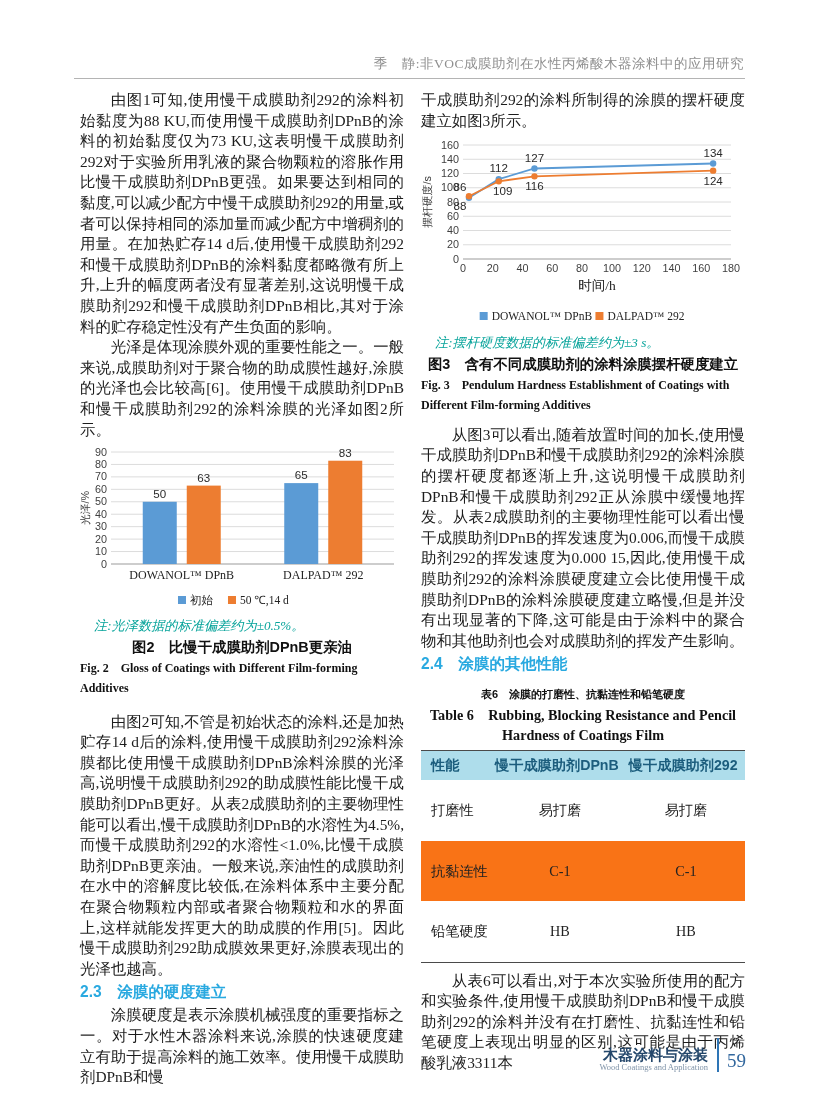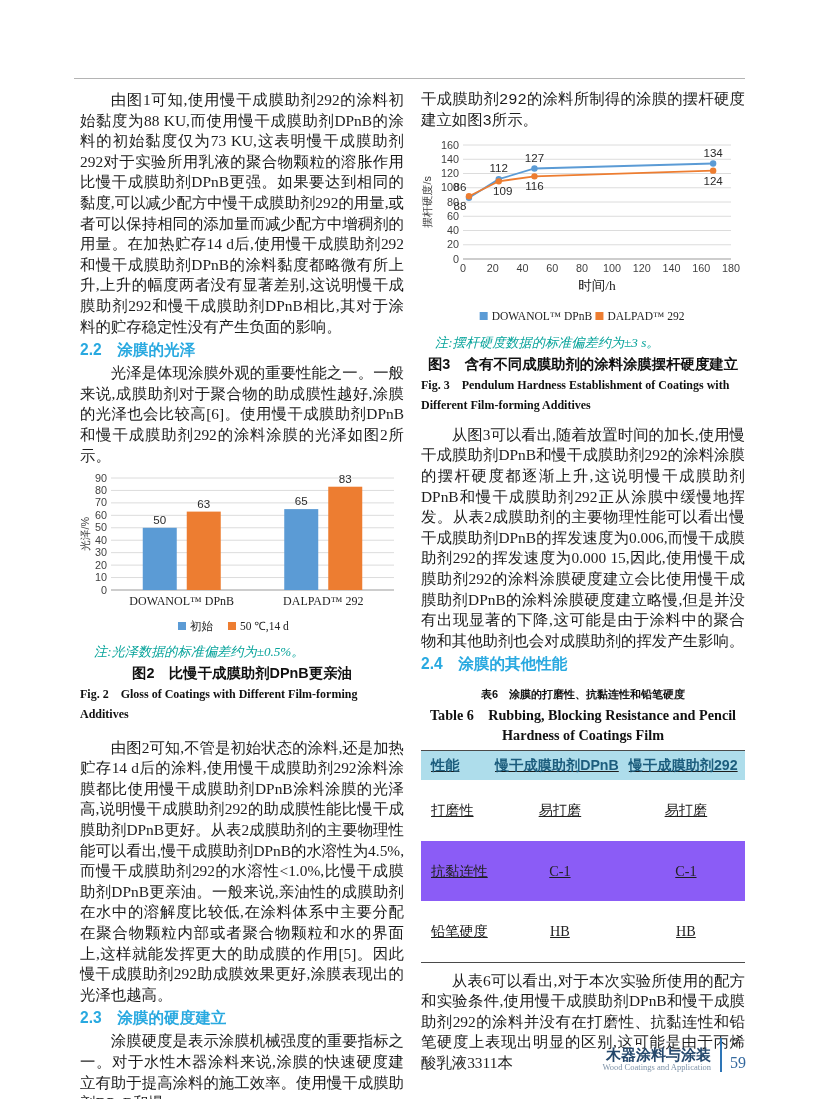--- a/index.html
+++ b/index.html
@@ -4,59 +4,59 @@
 <style>
   html,body{margin:0;padding:0;background:#e8e8e8;}
   .page{position:relative;width:816px;height:1099px;background:#ffffff;margin:0 auto;
         font-family:"Liberation Serif",serif;color:#1c1c1c;overflow:hidden;}
   .runhead{position:absolute;top:55px;right:72px;font-size:13.5px;color:#8f8f8f;letter-spacing:.5px;}
   .headrule{position:absolute;top:78px;left:74px;width:671px;height:1px;background:#b4b4b4;}
   .col{position:absolute;width:324px;font-size:15.4px;line-height:20.6px;text-align:justify;}
   .col-left{left:80px;top:90px;}
   .col-right{left:421px;top:90px;}
   p.body{margin:0;text-indent:2em;}
-  p.body.noindent{text-indent:0;font-family:Liberation Mono, monospace;}
+  p.body.noindent{text-indent:0;}
   h3.sec{font-family:"Liberation Sans",sans-serif;color:#29a9e0;font-size:15.6px;font-weight:bold;
          margin:3px 0 3px 0;line-height:20px;}
   .figure{margin:4px 0 0 0;}
   .note{color:#06a39a;font-style:italic;font-size:13.2px;line-height:17px;margin:3px 0 1px 14px;}
   .cap-zh{font-family:"Liberation Sans",sans-serif;font-weight:bold;font-size:14.4px;text-align:center;
           color:#111;margin:3px 0 1px 0;line-height:20px;}
   .cap-en{font-weight:bold;font-size:12px;text-align:left;color:#111;margin:0 0 6px 0;line-height:20px;}
   .tbl-cap-zh{font-family:"Liberation Sans",sans-serif;font-weight:bold;font-size:11px;text-align:center;
           color:#111;margin:10px 0 1px 0;line-height:20px;}
   .tbl-cap-en{font-weight:bold;font-size:14.2px;text-align:center;color:#111;margin:0 0 5px 0;line-height:20px;}
   table.t6{width:100%;border-collapse:collapse;border-top:1.6px solid #4a4a4a;border-bottom:1.6px solid #4a4a4a;
-           font-size:14.2px;margin-bottom:8px;text-decoration:underline;}
+           font-size:14.2px;margin-bottom:8px;}
   table.t6 th{background:#aeddeb;color:#1c5d7d;font-weight:bold;padding:4px 2px;font-family:"Liberation Sans",sans-serif;}
   table.t6 td{padding:20px 2px;text-align:center;color:#222;}
-  table.t6 tr.alt td{background:#8b5cf6;}
+  table.t6 tr.alt td{background:#f97316;}
   table.t6 td.rowhead,table.t6 th:first-child{text-align:left;padding-left:10px;}
   svg text.tk{font-family:"Liberation Sans",sans-serif;font-size:10.8px;fill:#3f3f3f;}
   svg text.dl{font-family:"Liberation Sans",sans-serif;font-size:11.6px;fill:#2b2b2b;}
   svg text.cat{font-family:"Liberation Serif",serif;font-size:12px;fill:#222;}
   svg text.lg{font-family:"Liberation Serif",serif;font-size:11.5px;fill:#222;}
   svg text.xl{font-family:"Liberation Serif",serif;font-size:13.5px;fill:#222;}
   .footer{position:absolute;right:70px;top:1038px;display:flex;align-items:flex-end;}
   .f-text{text-align:right;line-height:1.05;}
   .f-zh{font-family:"Liberation Sans",sans-serif;font-weight:bold;color:#24476b;font-size:15px;}
   .f-en{font-size:8.5px;color:#7f93a8;}
   .f-bar{width:2px;height:34px;background:#2e75b6;margin:0 8px 0 9px;}
-  .f-num{font-size:16px;color:#33689e;}
+  .f-num{font-size:19px;color:#33689e;}
 </style>
 </head>
 <body>
 
 <div class="page">
 
+  <div class="runhead">季　静:非VOC成膜助剂在水性丙烯酸木器涂料中的应用研究</div>
   <div class="headrule"></div>
 
   <div class="col col-left">
     <p class="body">由图1可知,使用慢干成膜助剂292的涂料初始黏度为88 KU,而使用慢干成膜助剂DPnB的涂料的初始黏度仅为73 KU,这表明慢干成膜助剂292对于实验所用乳液的聚合物颗粒的溶胀作用比慢干成膜助剂DPnB更强。如果要达到相同的黏度,可以减少配方中慢干成膜助剂292的用量,或者可以保持相同的添加量而减少配方中增稠剂的用量。在加热贮存14 d后,使用慢干成膜助剂292和慢干成膜助剂DPnB的涂料黏度都略微有所上升,上升的幅度两者没有显著差别,这说明慢干成膜助剂292和慢干成膜助剂DPnB相比,其对于涂料的贮存稳定性没有产生负面的影响。</p>
-    <h3 class="sec">2.2　涂膜的光泽</h3>
     <p class="body">光泽是体现涂膜外观的重要性能之一。一般来说,成膜助剂对于聚合物的助成膜性越好,涂膜的光泽也会比较高[6]。使用慢干成膜助剂DPnB和慢干成膜助剂292的涂料涂膜的光泽如图2所示。</p>
     <div class="figure"><svg width="322" height="164" viewBox="0 0 322 164">
           <line x1="31" x2="314" y1="120" y2="120" stroke="#9b9b9b" stroke-width="1"></line>
           <text x="27" y="123.5" text-anchor="end" class="tk">0</text>
           <line x1="31" x2="314" y1="107.55555555555556" y2="107.55555555555556" stroke="#dcdcdc" stroke-width="1"></line>
           <text x="27" y="111.05555555555556" text-anchor="end" class="tk">10</text>
           <line x1="31" x2="314" y1="95.11111111111111" y2="95.11111111111111" stroke="#dcdcdc" stroke-width="1"></line>
           <text x="27" y="98.61111111111111" text-anchor="end" class="tk">20</text>
           <line x1="31" x2="314" y1="82.66666666666667" y2="82.66666666666667" stroke="#dcdcdc" stroke-width="1"></line>
           <text x="27" y="86.16666666666667" text-anchor="end" class="tk">30</text>

